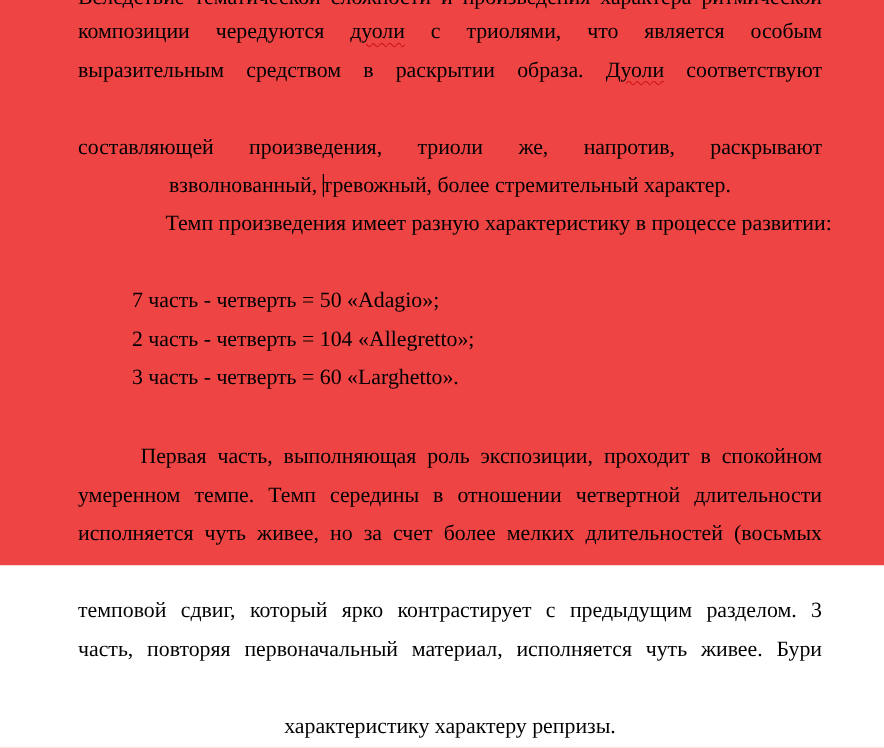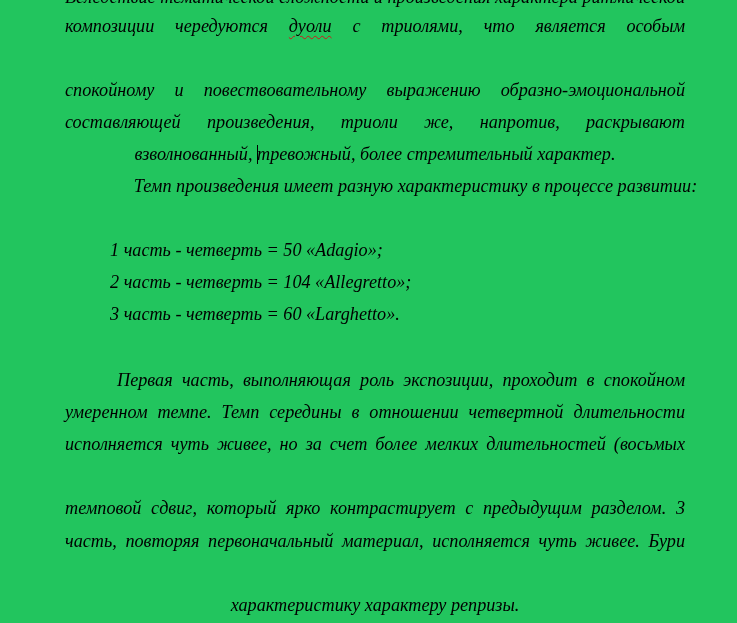--- a/index.html
+++ b/index.html
@@ -1,18 +1,18 @@
 <!DOCTYPE html>
 <html><head>
 <meta charset="utf-8">
 <style>
   html, body { margin: 0; padding: 0; background: #ffffff; }
   body { width: 737px; height: 623px; overflow: hidden; position: relative;
          font-family: "Liberation Serif", "DejaVu Serif", serif; color: #000; }
-  .page { position: absolute; left: 0; top: 0; width: 737px; height: 623px; background: #22c55e; font-style: italic; }
+  .page { position: absolute; left: 0; top: 0; width: 737px; height: 471px; background: #ef4444; }
   .line { position: absolute; left: 65px; width: 620px; font-size: 18.2px; line-height: 22px;
           white-space: nowrap; text-align: center; }
   .just { text-align: justify; text-align-last: justify; }
   .partial { top: -14px; color: #000; }
   .spell { text-decoration: underline wavy #d01818; text-decoration-thickness: 1px;
            text-underline-offset: 3px; }
   .caret { display: inline-block; width: 1px; height: 19px; background: #000;
            vertical-align: -4px; margin-right: -1px; }
   .indent1 { left: 128px; width: 575px; }
   .indent2 { left: 117px; width: 568px; }
@@ -29,32 +29,34 @@
     <span>композиции</span>
     <span>чередуются</span>
     <span class="spell">дуоли</span>
     <span>с</span>
     <span>триолями,</span>
     <span>что</span>
     <span>является</span>
     <span>особым</span>
   </div>
 
+  <div class="line just" style="top:47px">
+    <span>выразительным  средством  в  раскрытии  образа.  </span><span class="spell">Дуоли</span><span> соответствуют</span>
+  </div>
 
-  <div class="line just" style="top:79px">спокойному  и  повествовательному  выражению  образно-эмоциональной</div>
 
   <div class="line just" style="top:111px">составляющей  произведения,  триоли  же,  напротив,  раскрывают</div>
 
   <div class="line" style="top:143px">
     <span>взволнованный, </span><span class="caret"></span><span>тревожный, более стремительный характер.</span>
   </div>
 
   <div class="line indent1" style="top:175px">Темп произведения имеет разную характеристику в процессе развитии:</div>
 
-  <div class="line list" style="top:239px">1 часть -  четверть = 50 «Adagio»;</div>
+  <div class="line list" style="top:239px">7 часть -  четверть = 50 «Adagio»;</div>
   <div class="line list" style="top:271px">2 часть -  четверть = 104 «Allegretto»;</div>
   <div class="line list" style="top:303px">3 часть -  четверть = 60 «Larghetto».</div>
 
   <div class="line just indent2" style="top:369px">Первая часть, выполняющая роль экспозиции, проходит в спокойном</div>
   <div class="line just" style="top:401px">умеренном темпе.  Темп середины в отношении четвертной длительности</div>
   <div class="line just" style="top:433px">исполняется чуть живее, но за счет более мелких длительностей (восьмых</div>
   <div class="line just" style="top:497px">темповой сдвиг, который ярко контрастирует с предыдущим разделом.  3</div>
   <div class="line just" style="top:530px">часть, повторяя первоначальный материал, исполняется чуть живее. Бури</div>
   <div class="line" style="top:594px">характеристику характеру репризы.</div>
 

